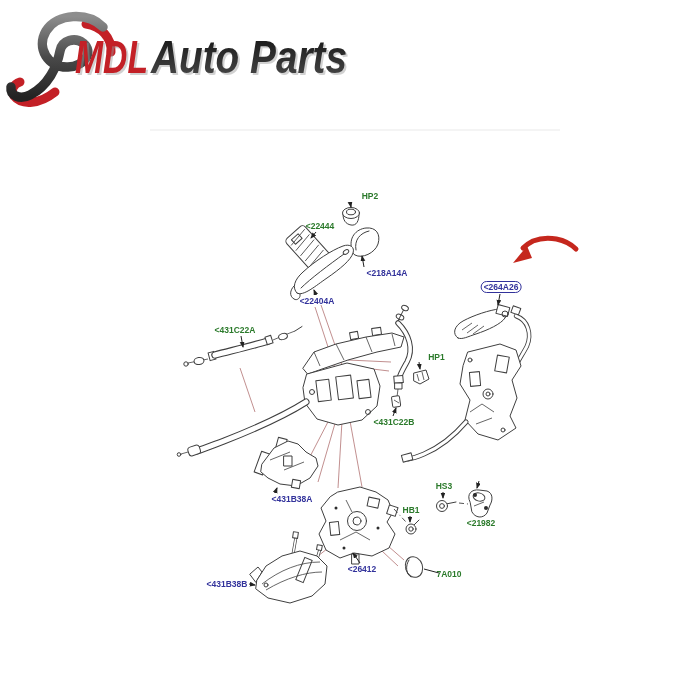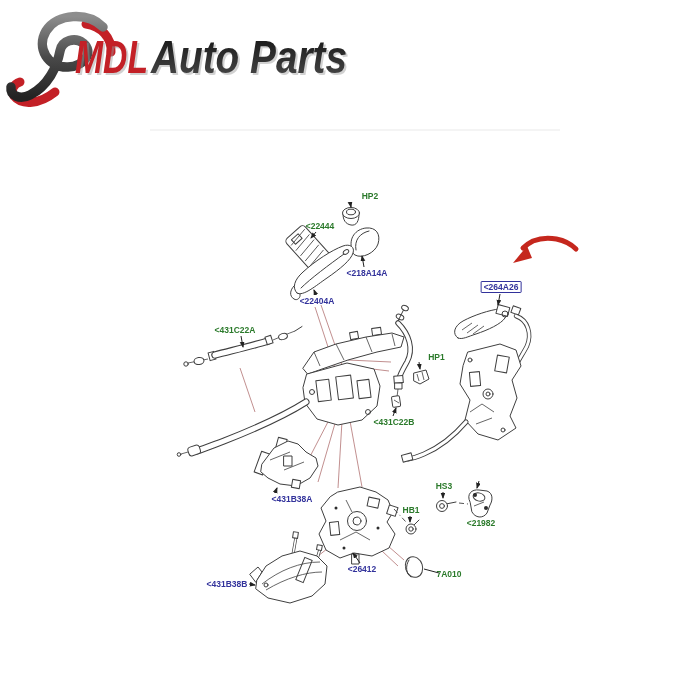--- a/index.html
+++ b/index.html
@@ -13,21 +13,21 @@
   
   .plabel{
     position:absolute;transform:translate(-50%,-50%);
     font-size:8.5px;font-weight:bold;letter-spacing:0;white-space:nowrap;
     line-height:10px;cursor:pointer;
   }
   .plabel.green{color:var(--label-green,#2b7a2b);}
   .plabel.navy{color:var(--label-navy,#32329b);}
   .plabel.boxed{
     border:1px solid var(--label-navy,#32329b);
-    background:#ffffff;padding:0 2px;border-radius:1px;
+    background:#ffffff;padding:0 2px;border-radius:6px;
   }
 
   .art{stroke:#3f3f3f;stroke-width:1;fill:#ffffff;stroke-linejoin:round;stroke-linecap:round;}
   .artn{stroke:#3f3f3f;stroke-width:1;fill:none;stroke-linejoin:round;stroke-linecap:round;}
   .thin{stroke:#3f3f3f;stroke-width:.8;fill:none;}
   .tube-o{stroke:#3f3f3f;fill:none;stroke-linecap:round;}
   .tube-i{stroke:#ffffff;fill:none;stroke-linecap:round;}
   .leader{stroke:#222222;stroke-width:1;fill:none;}
   .leader-red{stroke:var(--leader-red,#ad6c6c);stroke-width:.9;fill:none;opacity:.85;}
   .red-arrow-stroke{stroke:var(--arrow-red,#c5271d);fill:none;}
@@ -281,21 +281,21 @@
       <line class="leader" x1="479" y1="481" x2="477" y2="488" marker-end="url(#ah)"></line>
       <line class="leader" x1="360" y1="563" x2="353" y2="553" marker-end="url(#ah)"></line>
       <line class="leader" x1="439" y1="573" x2="424" y2="569"></line>
       <line class="leader" x1="249" y1="584" x2="255" y2="585" marker-end="url(#ah)"></line>
     </g>
   </svg>
 
   
   <div class="plabel green" style="left:370px;top:196px;">HP2</div>
   <div class="plabel green" style="left:320px;top:226px;text-align:center;">&lt;22444</div>
-  <div class="plabel navy" style="left:367px;top:273px;">&lt;218A14A</div>
+  <div class="plabel navy" style="left:387px;top:273px;">&lt;218A14A</div>
   <div class="plabel navy" style="left:317px;top:301px;">&lt;22404A</div>
   <div class="plabel green" style="left:235px;top:330px;">&lt;431C22A</div>
   <div class="plabel green" style="left:420px;top:357px;padding-left:33px;">HP1</div>
   <div class="plabel green" style="left:394px;top:422px;">&lt;431C22B</div>
   <div class="plabel navy boxed" style="left:501px;top:287px;">&lt;264A26</div>
   <div class="plabel navy" style="left:276px;top:499px;margin-left:16px;">&lt;431B38A</div>
   <div class="plabel green" style="left:411px;top:510px;">HB1</div>
   <div class="plabel green" style="left:444px;top:486px;">HS3</div>
   <div class="plabel green" style="left:481px;top:475px;margin-top:48px;">&lt;21982</div>
   <div class="plabel navy" style="left:362px;top:569px;">&lt;26412</div>

